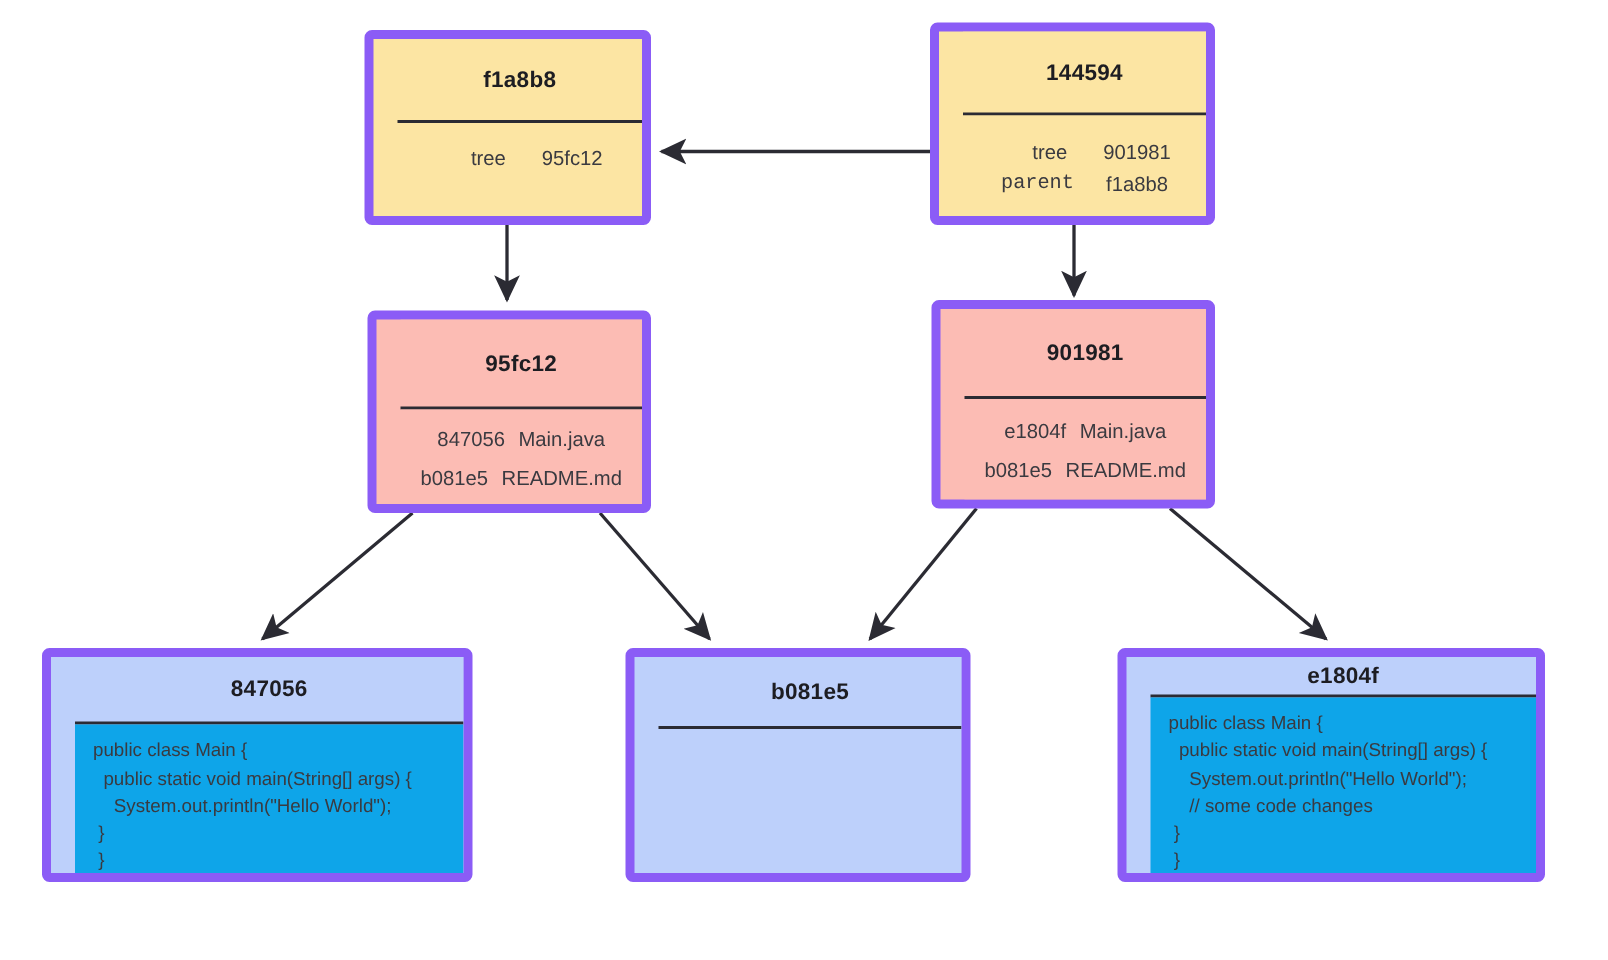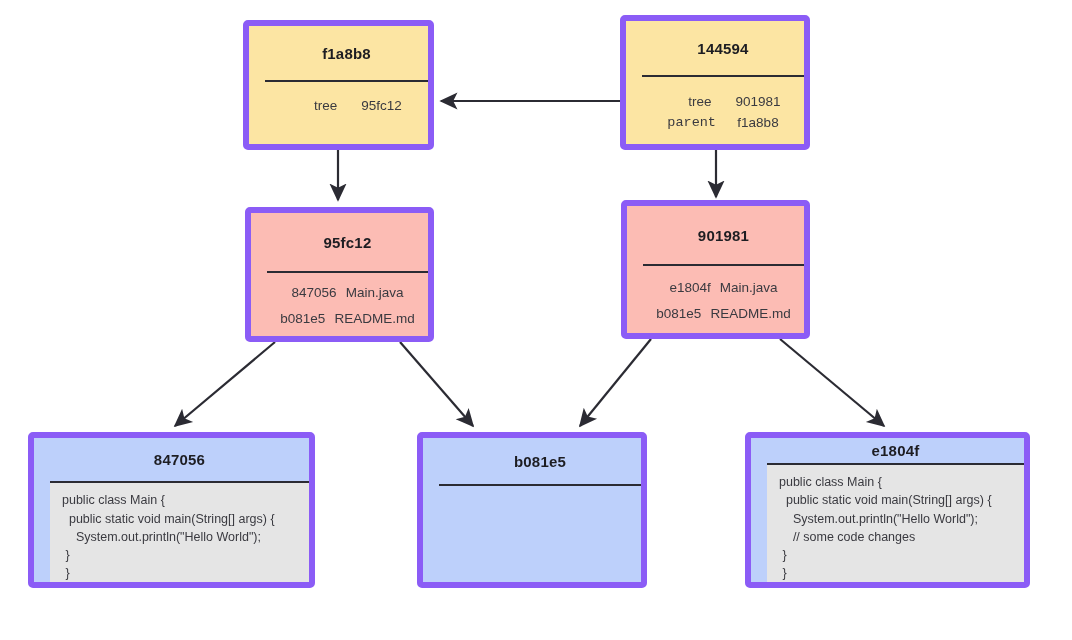--- a/index.html
+++ b/index.html
@@ -78,21 +78,21 @@
   .tree .entry {
     display: flex;
     gap: 9px;
     line-height: 1.9;
     white-space: nowrap;
   }
 
   
   .blob { background: #bdd0fb; }
   .blob .hdr { background: #bdd0fb; height: 48px; }
-  .blob .body { background: #e5e5e5; }
+  .blob .body { background: #0ea5e9; }
   .blob .code {
     white-space: pre;
     font-family: "Liberation Sans", sans-serif;
     font-size: 12.5px;
     line-height: 1.45;
     padding: 8px 0 0 12px;
     color: #3a3a40;
   }
   .blob .plain {
     text-align: center;

